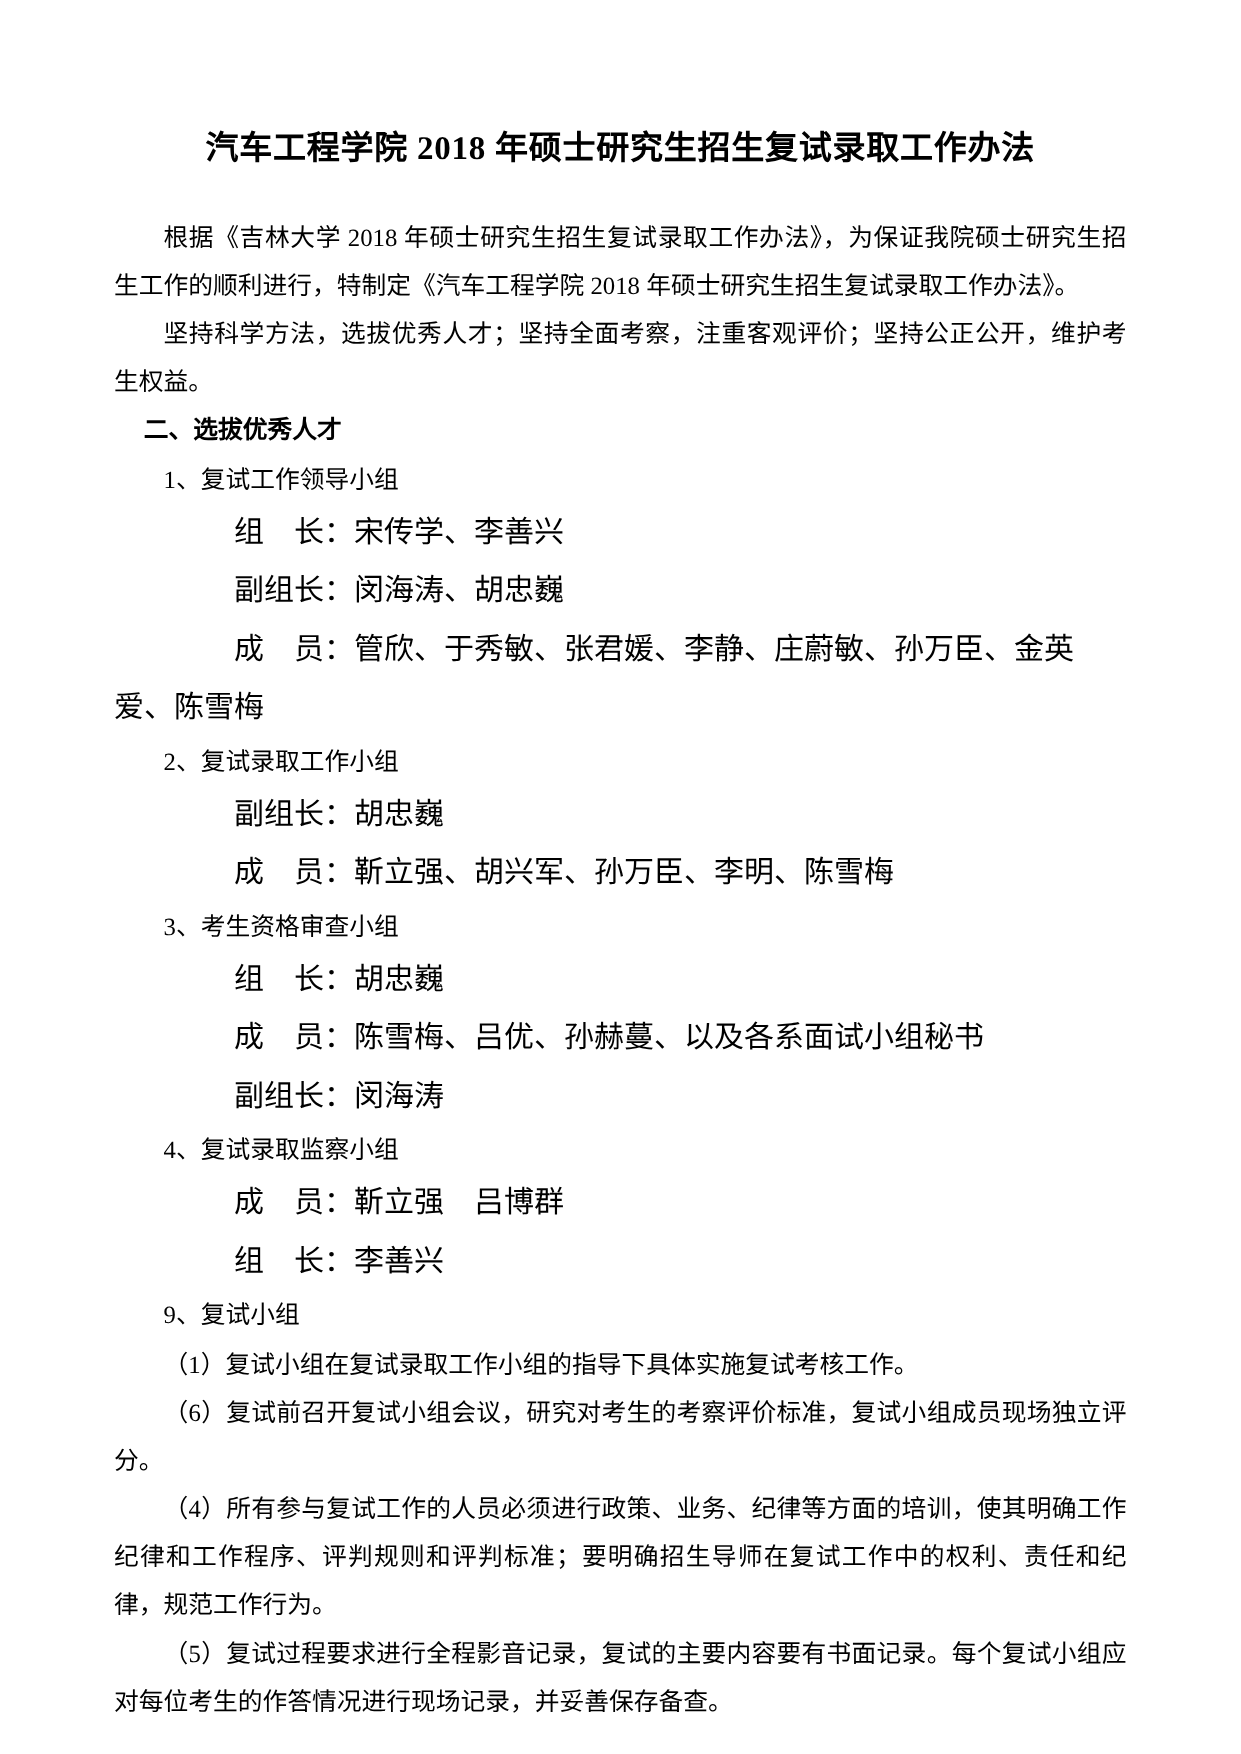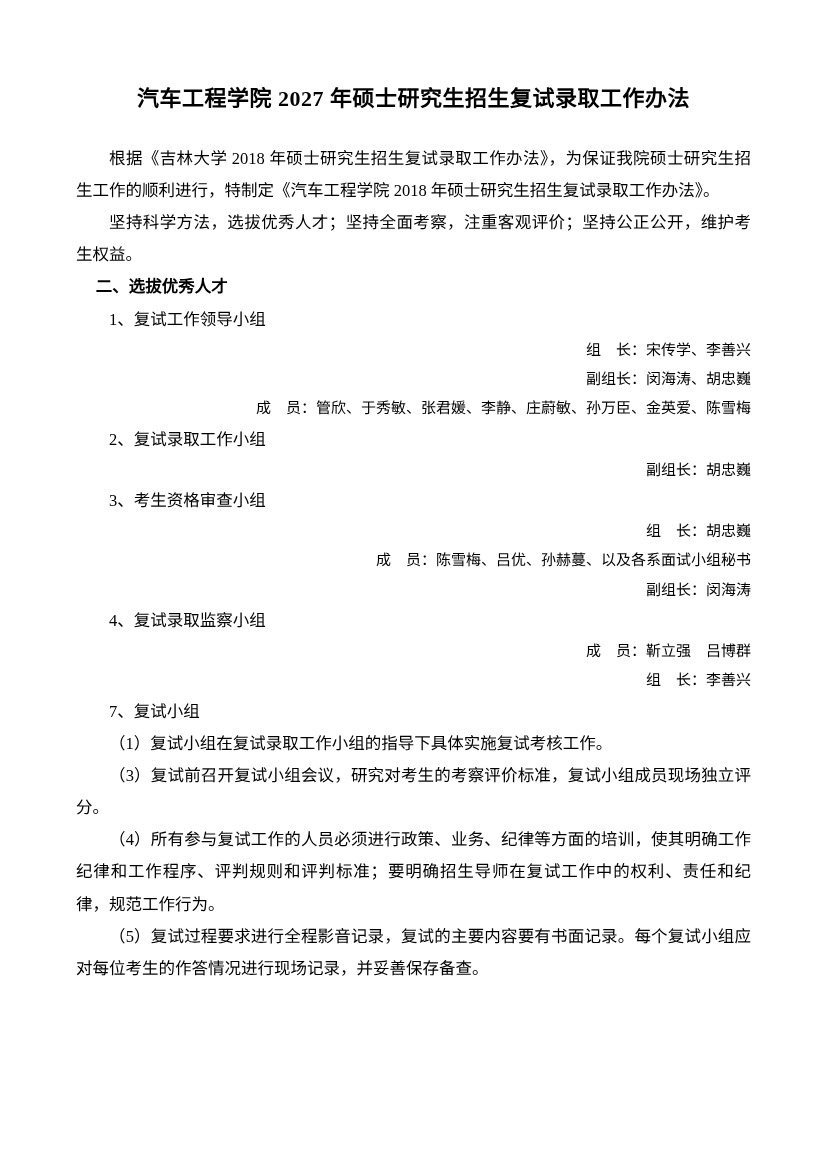--- a/index.html
+++ b/index.html
@@ -46,74 +46,74 @@
     margin: 0;
     text-indent: 1.2em;
   }
   .sub-item {
     font-size: 16.5px;
     line-height: 1.95;
     margin: 0;
     text-indent: 2em;
   }
   .role-line {
-    font-size: 15px;
+    font-size: 20px;
     line-height: 1.95;
     margin: 0;
     text-indent: 2em;
-    text-align: right;
   }
   .role-label {
     display: inline-block;
     min-width: 4.3em;
   }
   .block {
     margin: 0;
     font-family: Liberation Serif, serif;
   }
 </style>
 </head>
 <body>
 
 <div class="page">
 
-  <h1 class="doc-title">汽车工程学院 2027 年硕士研究生招生复试录取工作办法</h1>
+  <h1 class="doc-title">汽车工程学院 2018 年硕士研究生招生复试录取工作办法</h1>
 
   <p class="para indent2">根据《吉林大学 2018 年硕士研究生招生复试录取工作办法》，为保证我院硕士研究生招生工作的顺利进行，特制定《汽车工程学院 2018 年硕士研究生招生复试录取工作办法》。</p>
 
   <p class="para indent2">坚持科学方法，选拔优秀人才；坚持全面考察，注重客观评价；坚持公正公开，维护考生权益。</p>
 
   <p class="heading">二、选拔优秀人才</p>
 
   <div class="block">
     <p class="sub-item">1、复试工作领导小组</p>
     <p class="role-line"><span class="role-label">组　长：</span><span>宋传学、李善兴</span></p>
     <p class="role-line"><span class="role-label">副组长：</span><span>闵海涛、胡忠巍</span></p>
     <p class="role-line"><span class="role-label">成　员：</span><span>管欣、于秀敏、张君媛、李静、庄蔚敏、孙万臣、金英爱、陈雪梅</span></p>
   </div>
 
   <div class="block">
     <p class="sub-item">2、复试录取工作小组</p>
     <p class="role-line"><span class="role-label">副组长：</span><span>胡忠巍</span></p>
+    <p class="role-line"><span class="role-label">成　员：</span><span>靳立强、胡兴军、孙万臣、李明、陈雪梅</span></p>
   </div>
 
   <div class="block">
     <p class="sub-item">3、考生资格审查小组</p>
     <p class="role-line"><span class="role-label">组　长：</span><span>胡忠巍</span></p>
     <p class="role-line"><span class="role-label">成　员：</span><span>陈雪梅、吕优、孙赫蔓、以及各系面试小组秘书</span></p>
     <p class="role-line"><span class="role-label">副组长：</span><span>闵海涛</span></p>
   </div>
 
   <div class="block">
     <p class="sub-item">4、复试录取监察小组</p>
     <p class="role-line"><span class="role-label">成　员：</span><span>靳立强　吕博群</span></p>
     <p class="role-line"><span class="role-label">组　长：</span><span>李善兴</span></p>
   </div>
 
   <div class="block">
-    <p class="sub-item">7、复试小组</p>
+    <p class="sub-item">9、复试小组</p>
     <p class="para indent2">（1）复试小组在复试录取工作小组的指导下具体实施复试考核工作。</p>
-    <p class="para indent2">（3）复试前召开复试小组会议，研究对考生的考察评价标准，复试小组成员现场独立评分。</p>
+    <p class="para indent2">（6）复试前召开复试小组会议，研究对考生的考察评价标准，复试小组成员现场独立评分。</p>
     <p class="para indent2">（4）所有参与复试工作的人员必须进行政策、业务、纪律等方面的培训，使其明确工作纪律和工作程序、评判规则和评判标准；要明确招生导师在复试工作中的权利、责任和纪律，规范工作行为。</p>
     <p class="para indent2">（5）复试过程要求进行全程影音记录，复试的主要内容要有书面记录。每个复试小组应对每位考生的作答情况进行现场记录，并妥善保存备查。</p>
   </div>
 
 </div>
 
 </body></html>

